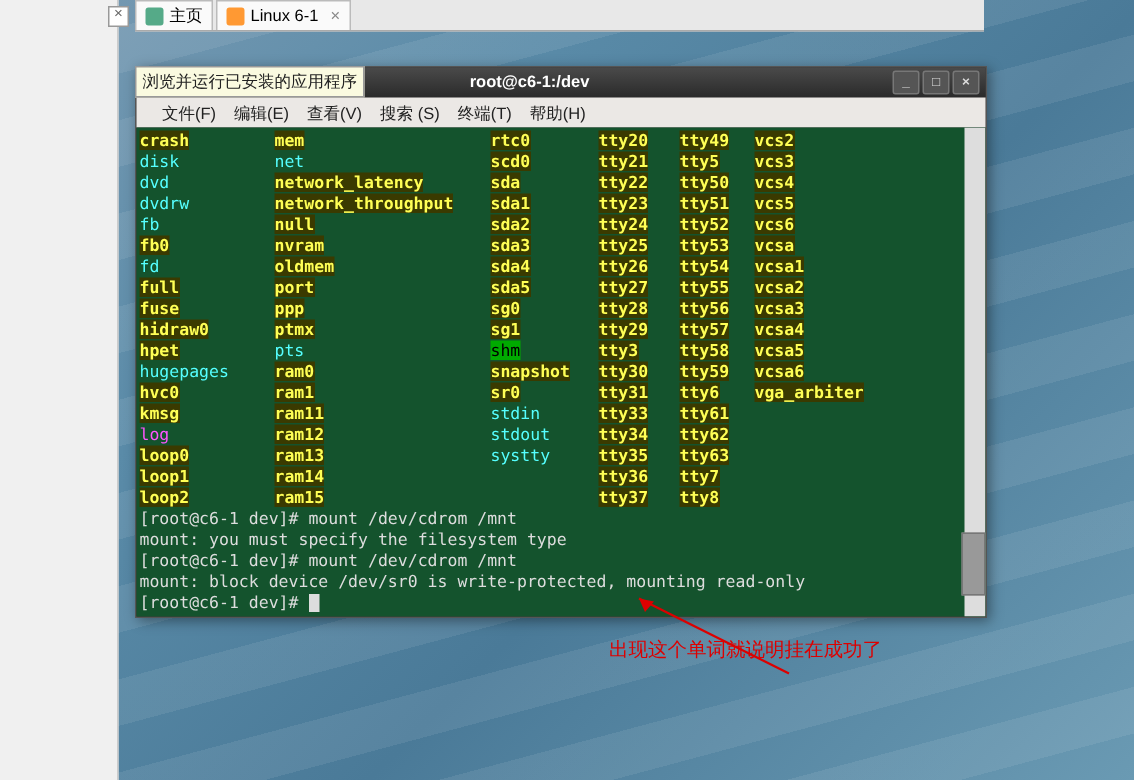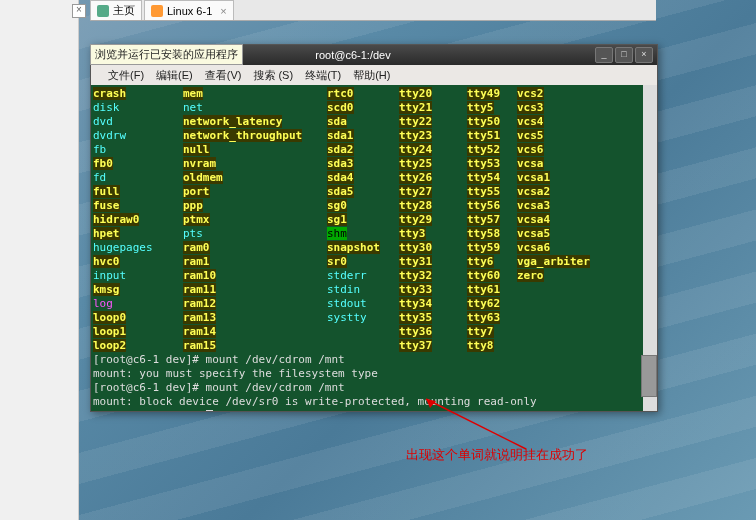--- a/index.html
+++ b/index.html
@@ -16,42 +16,42 @@
 .gnome-panel{position:absolute;left:90px;top:20px;height:24px;width:566px;background:#ebe8e5;border-bottom:1px solid #c8c4c0;display:flex;align-items:center;padding:0 4px;gap:8px}
 .rh-logo{width:16px;height:16px;background:#c22;border-radius:50%}
 .gp-item{font-size:12px;color:#222;cursor:pointer}
 .gp-icons{margin-left:6px;display:flex;gap:6px}
 .gico{width:16px;height:16px;border-radius:3px}
 .ff{background:#e85d00}
 .fm{background:#d4a838}
 .ed{background:#e8d070;border:1px solid #b89030}
 .tooltip{position:absolute;left:90px;top:44px;background:#fafae0;border:1px solid #999;padding:2px 4px;font-size:11px;color:#222;z-index:5}
 .term-win{position:absolute;left:90px;top:44px;width:566px;background:#2a2a2a;border:1px solid #555;box-shadow:2px 2px 8px rgba(0,0,0,0.4)}
-.titlebar{height:20px;background:linear-gradient(#4a4a4a,#2a2a2a);color:#fff;display:flex;align-items:center;padding:0 4px;font-size:11px;font-weight:normal}
+.titlebar{height:20px;background:linear-gradient(#4a4a4a,#2a2a2a);color:#fff;display:flex;align-items:center;padding:0 4px;font-size:11px;font-weight:bold}
 .tb-title{flex:1;text-align:center}
 .tb-btns{display:flex;gap:2px}
 .tb-btn{width:16px;height:14px;background:#555;border:1px solid #777;border-radius:2px;text-align:center;line-height:12px;font-size:9px;color:#ddd;cursor:pointer}
 .menubar{height:20px;background:#ebe8e5;display:flex;align-items:center;padding:0 17px;gap:12px;font-size:11px;color:#222}
 .menubar span{cursor:pointer}
 .term-body{background:#14532d;padding:2px;font-family:"DejaVu Sans Mono",monospace;font-size:11px;line-height:14px;position:relative;height:322px;overflow:hidden}
 .sb{position:absolute;right:0;top:0;width:14px;height:100%;background:#ddd}
 .sb-thumb{position:absolute;right:0;bottom:14px;width:14px;height:40px;background:#999;border:1px solid #777}
 .row{display:flex;white-space:pre}
 .col{display:inline-block}
-.c0{width:90px}.c1{width:144px}.c2{width:72px}.c3{width:68px}.c4{width:50px}.c5{width:100px}
+.c0{width:90px}.c1{width:144px}.c2{width:72px}.c3{width:54px}.c4{width:50px}.c5{width:100px}
 .hl{background:#3a3a00;color:#ffff55;font-weight:bold}
 .cy{color:#55ffff}
 .gr{background:#00aa00;color:#000}
 .mg{color:#ff55ff}
 .wh{color:#ddd}
 .cmdline{color:#ddd;white-space:pre}
 .cursor{display:inline-block;width:7px;height:12px;background:#ddd;vertical-align:middle}
 .arrow{position:absolute;left:416px;top:394px;width:120px;height:60px;pointer-events:none}
 .arrow svg{width:100%;height:100%}
-.annot{position:absolute;left:406px;top:446px;color:#d00;font-size:13px}
+.annot{position:absolute;left:406px;top:424px;color:#d00;font-size:13px}
 </style>
 </head>
 <body>
 
 <div class="desktop">
   <div class="left-strip"></div>
   <div class="close-x">×</div>
 
   <div class="tabbar">
     <div class="tab">
@@ -94,21 +94,20 @@
           <div class="row"><span class="col c0"><span class="cy">dvdrw</span></span><span class="col c1"><span class="hl">network_throughput</span></span><span class="col c2"><span class="hl">sda1</span></span><span class="col c3"><span class="hl">tty23</span></span><span class="col c4"><span class="hl">tty51</span></span><span class="col c5"><span class="hl">vcs5</span></span></div>
           <div class="row"><span class="col c0"><span class="cy">fb</span></span><span class="col c1"><span class="hl">null</span></span><span class="col c2"><span class="hl">sda2</span></span><span class="col c3"><span class="hl">tty24</span></span><span class="col c4"><span class="hl">tty52</span></span><span class="col c5"><span class="hl">vcs6</span></span></div>
           <div class="row"><span class="col c0"><span class="hl">fb0</span></span><span class="col c1"><span class="hl">nvram</span></span><span class="col c2"><span class="hl">sda3</span></span><span class="col c3"><span class="hl">tty25</span></span><span class="col c4"><span class="hl">tty53</span></span><span class="col c5"><span class="hl">vcsa</span></span></div>
           <div class="row"><span class="col c0"><span class="cy">fd</span></span><span class="col c1"><span class="hl">oldmem</span></span><span class="col c2"><span class="hl">sda4</span></span><span class="col c3"><span class="hl">tty26</span></span><span class="col c4"><span class="hl">tty54</span></span><span class="col c5"><span class="hl">vcsa1</span></span></div>
           <div class="row"><span class="col c0"><span class="hl">full</span></span><span class="col c1"><span class="hl">port</span></span><span class="col c2"><span class="hl">sda5</span></span><span class="col c3"><span class="hl">tty27</span></span><span class="col c4"><span class="hl">tty55</span></span><span class="col c5"><span class="hl">vcsa2</span></span></div>
           <div class="row"><span class="col c0"><span class="hl">fuse</span></span><span class="col c1"><span class="hl">ppp</span></span><span class="col c2"><span class="hl">sg0</span></span><span class="col c3"><span class="hl">tty28</span></span><span class="col c4"><span class="hl">tty56</span></span><span class="col c5"><span class="hl">vcsa3</span></span></div>
           <div class="row"><span class="col c0"><span class="hl">hidraw0</span></span><span class="col c1"><span class="hl">ptmx</span></span><span class="col c2"><span class="hl">sg1</span></span><span class="col c3"><span class="hl">tty29</span></span><span class="col c4"><span class="hl">tty57</span></span><span class="col c5"><span class="hl">vcsa4</span></span></div>
           <div class="row"><span class="col c0"><span class="hl">hpet</span></span><span class="col c1"><span class="cy">pts</span></span><span class="col c2"><span class="gr">shm</span></span><span class="col c3"><span class="hl">tty3</span></span><span class="col c4"><span class="hl">tty58</span></span><span class="col c5"><span class="hl">vcsa5</span></span></div>
           <div class="row"><span class="col c0"><span class="cy">hugepages</span></span><span class="col c1"><span class="hl">ram0</span></span><span class="col c2"><span class="hl">snapshot</span></span><span class="col c3"><span class="hl">tty30</span></span><span class="col c4"><span class="hl">tty59</span></span><span class="col c5"><span class="hl">vcsa6</span></span></div>
           <div class="row"><span class="col c0"><span class="hl">hvc0</span></span><span class="col c1"><span class="hl">ram1</span></span><span class="col c2"><span class="hl">sr0</span></span><span class="col c3"><span class="hl">tty31</span></span><span class="col c4"><span class="hl">tty6</span></span><span class="col c5"><span class="hl">vga_arbiter</span></span></div>
-          <div class="row"><span class="col c0"><span class="cy">input</span></span><span class="col c1"><span class="hl">ram10</span></span><span class="col c2"><span class="cy">stderr</span></span><span class="col c3"><span class="hl">tty32</span></span><span class="col c4"><span class="hl">tty60</span></span><span class="col c5"><span class="hl">zero</span></span></div>
           <div class="row"><span class="col c0"><span class="hl">kmsg</span></span><span class="col c1"><span class="hl">ram11</span></span><span class="col c2"><span class="cy">stdin</span></span><span class="col c3"><span class="hl">tty33</span></span><span class="col c4"><span class="hl">tty61</span></span><span class="col c5"><span class="wh"></span></span></div>
           <div class="row"><span class="col c0"><span class="mg">log</span></span><span class="col c1"><span class="hl">ram12</span></span><span class="col c2"><span class="cy">stdout</span></span><span class="col c3"><span class="hl">tty34</span></span><span class="col c4"><span class="hl">tty62</span></span><span class="col c5"><span class="wh"></span></span></div>
           <div class="row"><span class="col c0"><span class="hl">loop0</span></span><span class="col c1"><span class="hl">ram13</span></span><span class="col c2"><span class="cy">systty</span></span><span class="col c3"><span class="hl">tty35</span></span><span class="col c4"><span class="hl">tty63</span></span><span class="col c5"><span class="wh"></span></span></div>
           <div class="row"><span class="col c0"><span class="hl">loop1</span></span><span class="col c1"><span class="hl">ram14</span></span><span class="col c2"><span class="wh"></span></span><span class="col c3"><span class="hl">tty36</span></span><span class="col c4"><span class="hl">tty7</span></span><span class="col c5"><span class="wh"></span></span></div>
           <div class="row"><span class="col c0"><span class="hl">loop2</span></span><span class="col c1"><span class="hl">ram15</span></span><span class="col c2"><span class="wh"></span></span><span class="col c3"><span class="hl">tty37</span></span><span class="col c4"><span class="hl">tty8</span></span><span class="col c5"><span class="wh"></span></span></div>
         </div>
       <div class="cmdline">[root@c6-1 dev]# mount /dev/cdrom /mnt</div>
       <div class="cmdline">mount: you must specify the filesystem type</div>
       <div class="cmdline">[root@c6-1 dev]# mount /dev/cdrom /mnt</div>
       <div class="cmdline">mount: block device /dev/sr0 is write-protected, mounting read-only</div>

